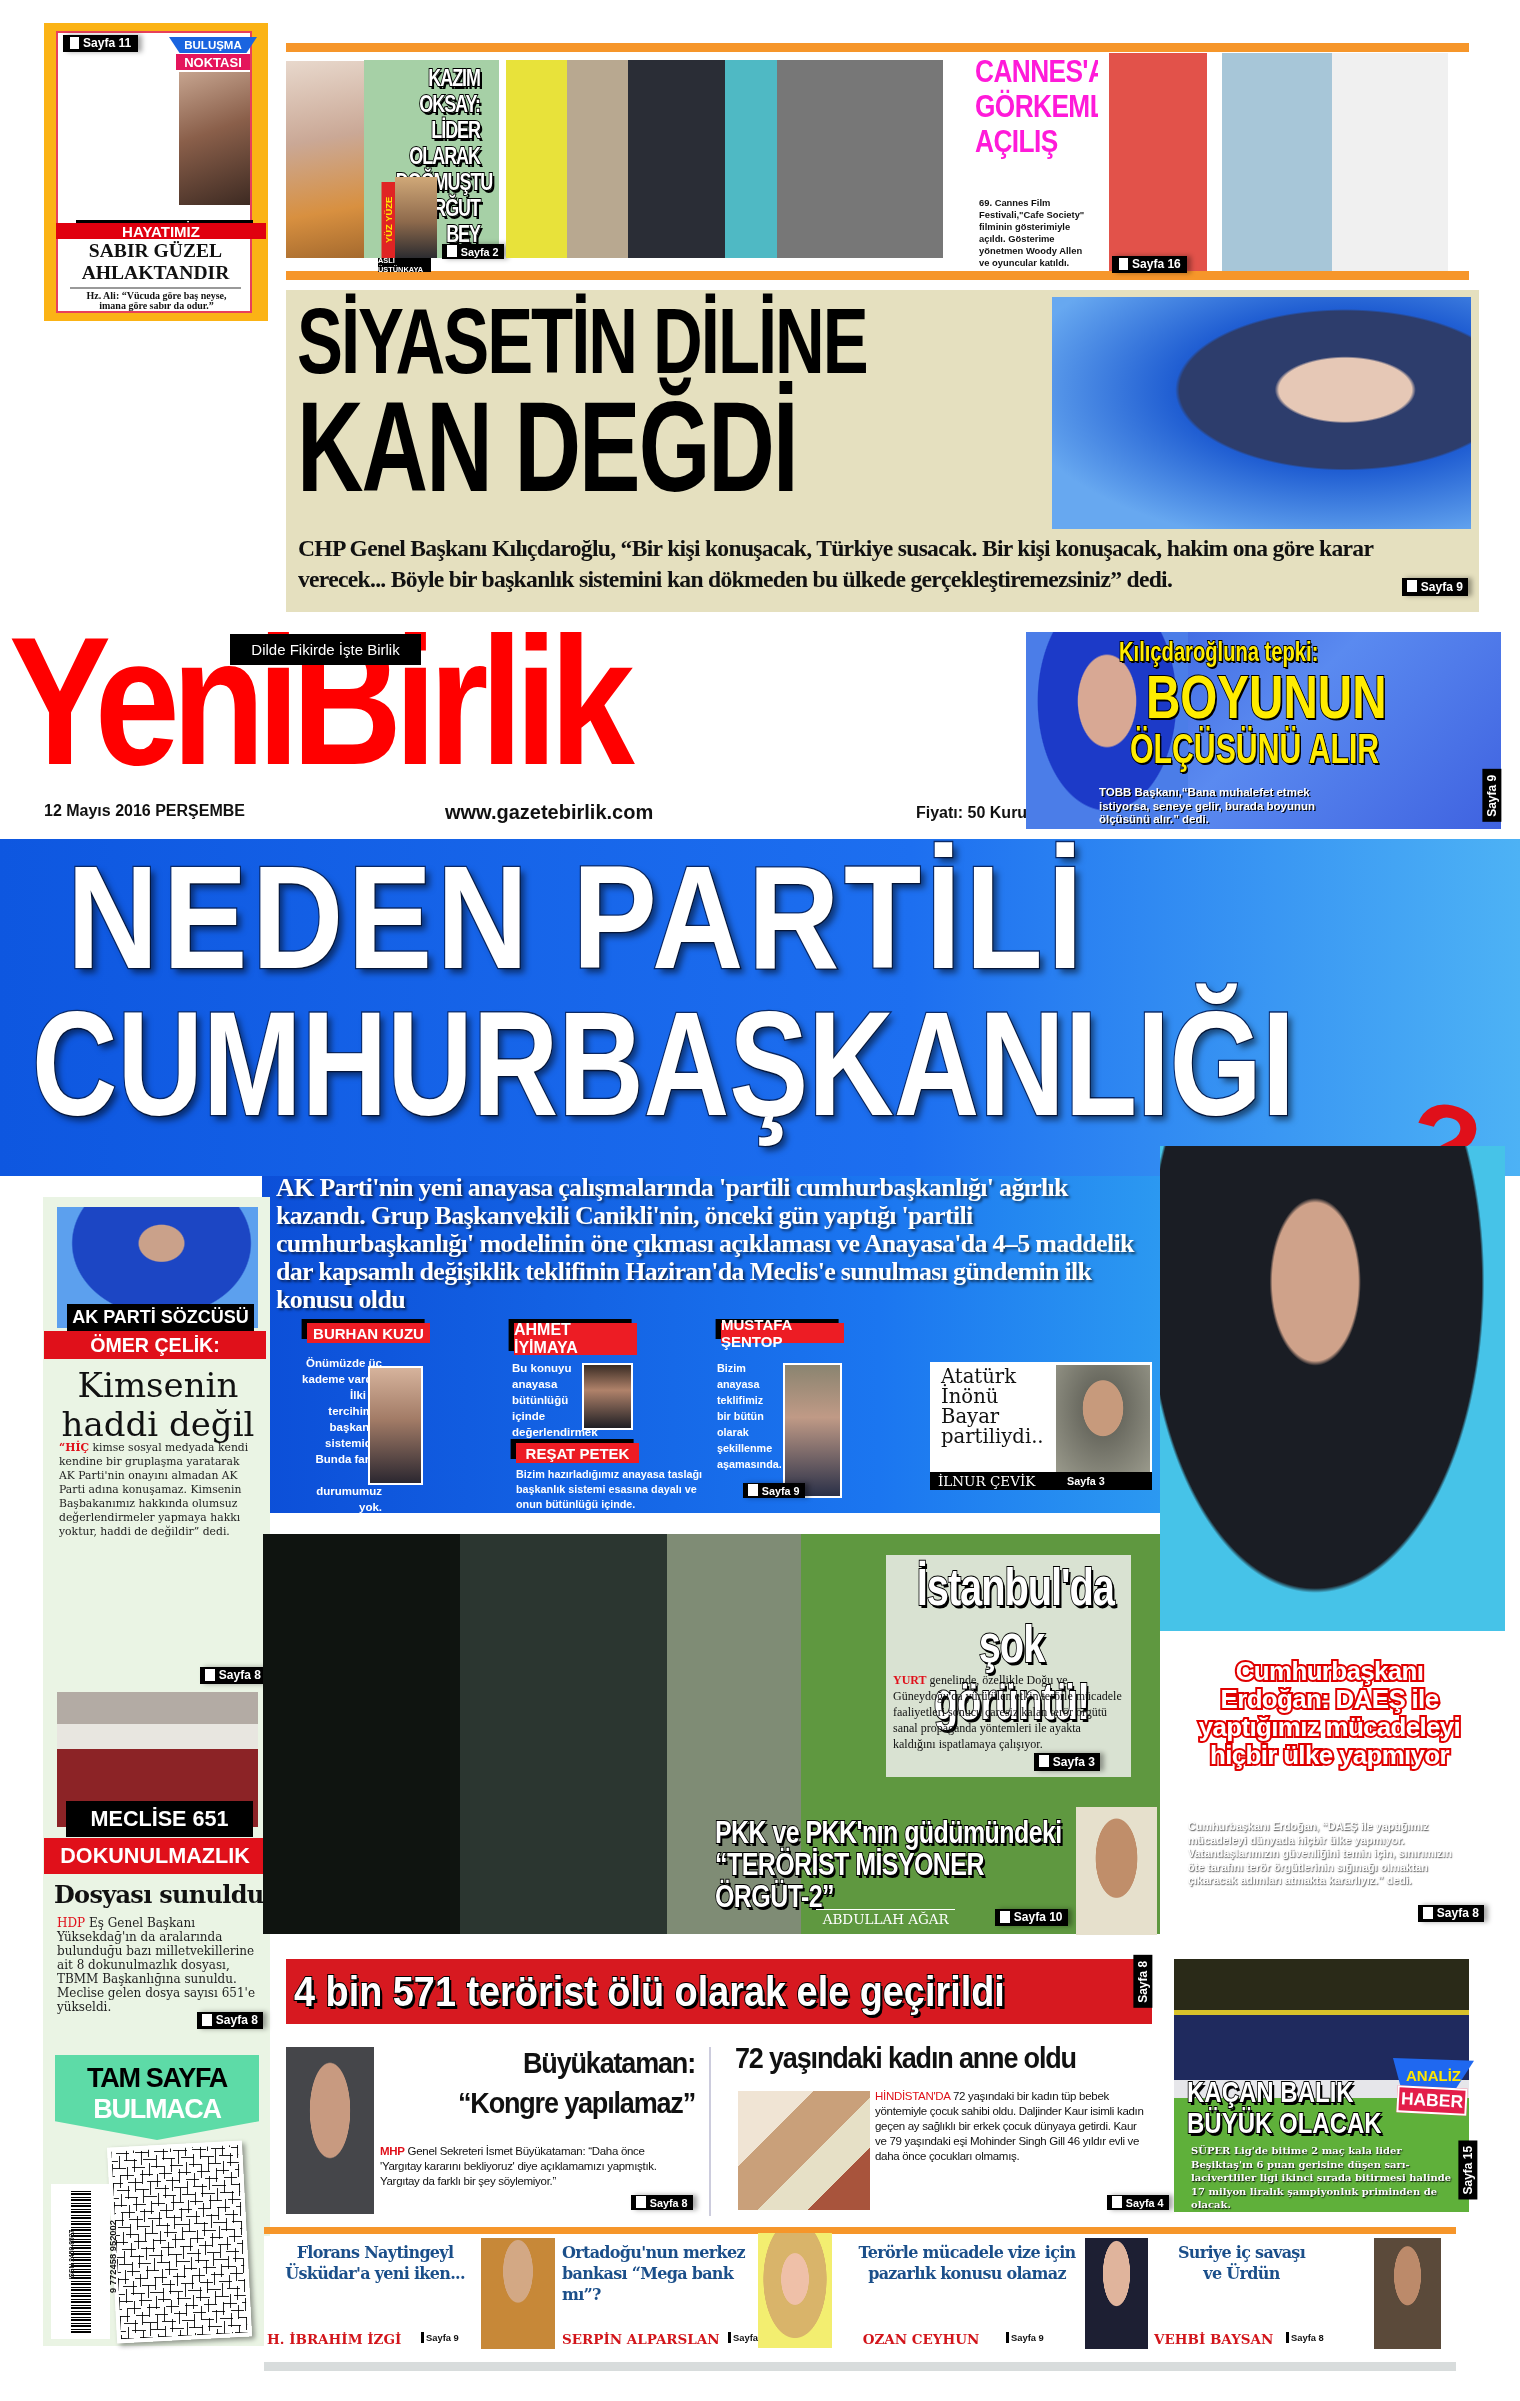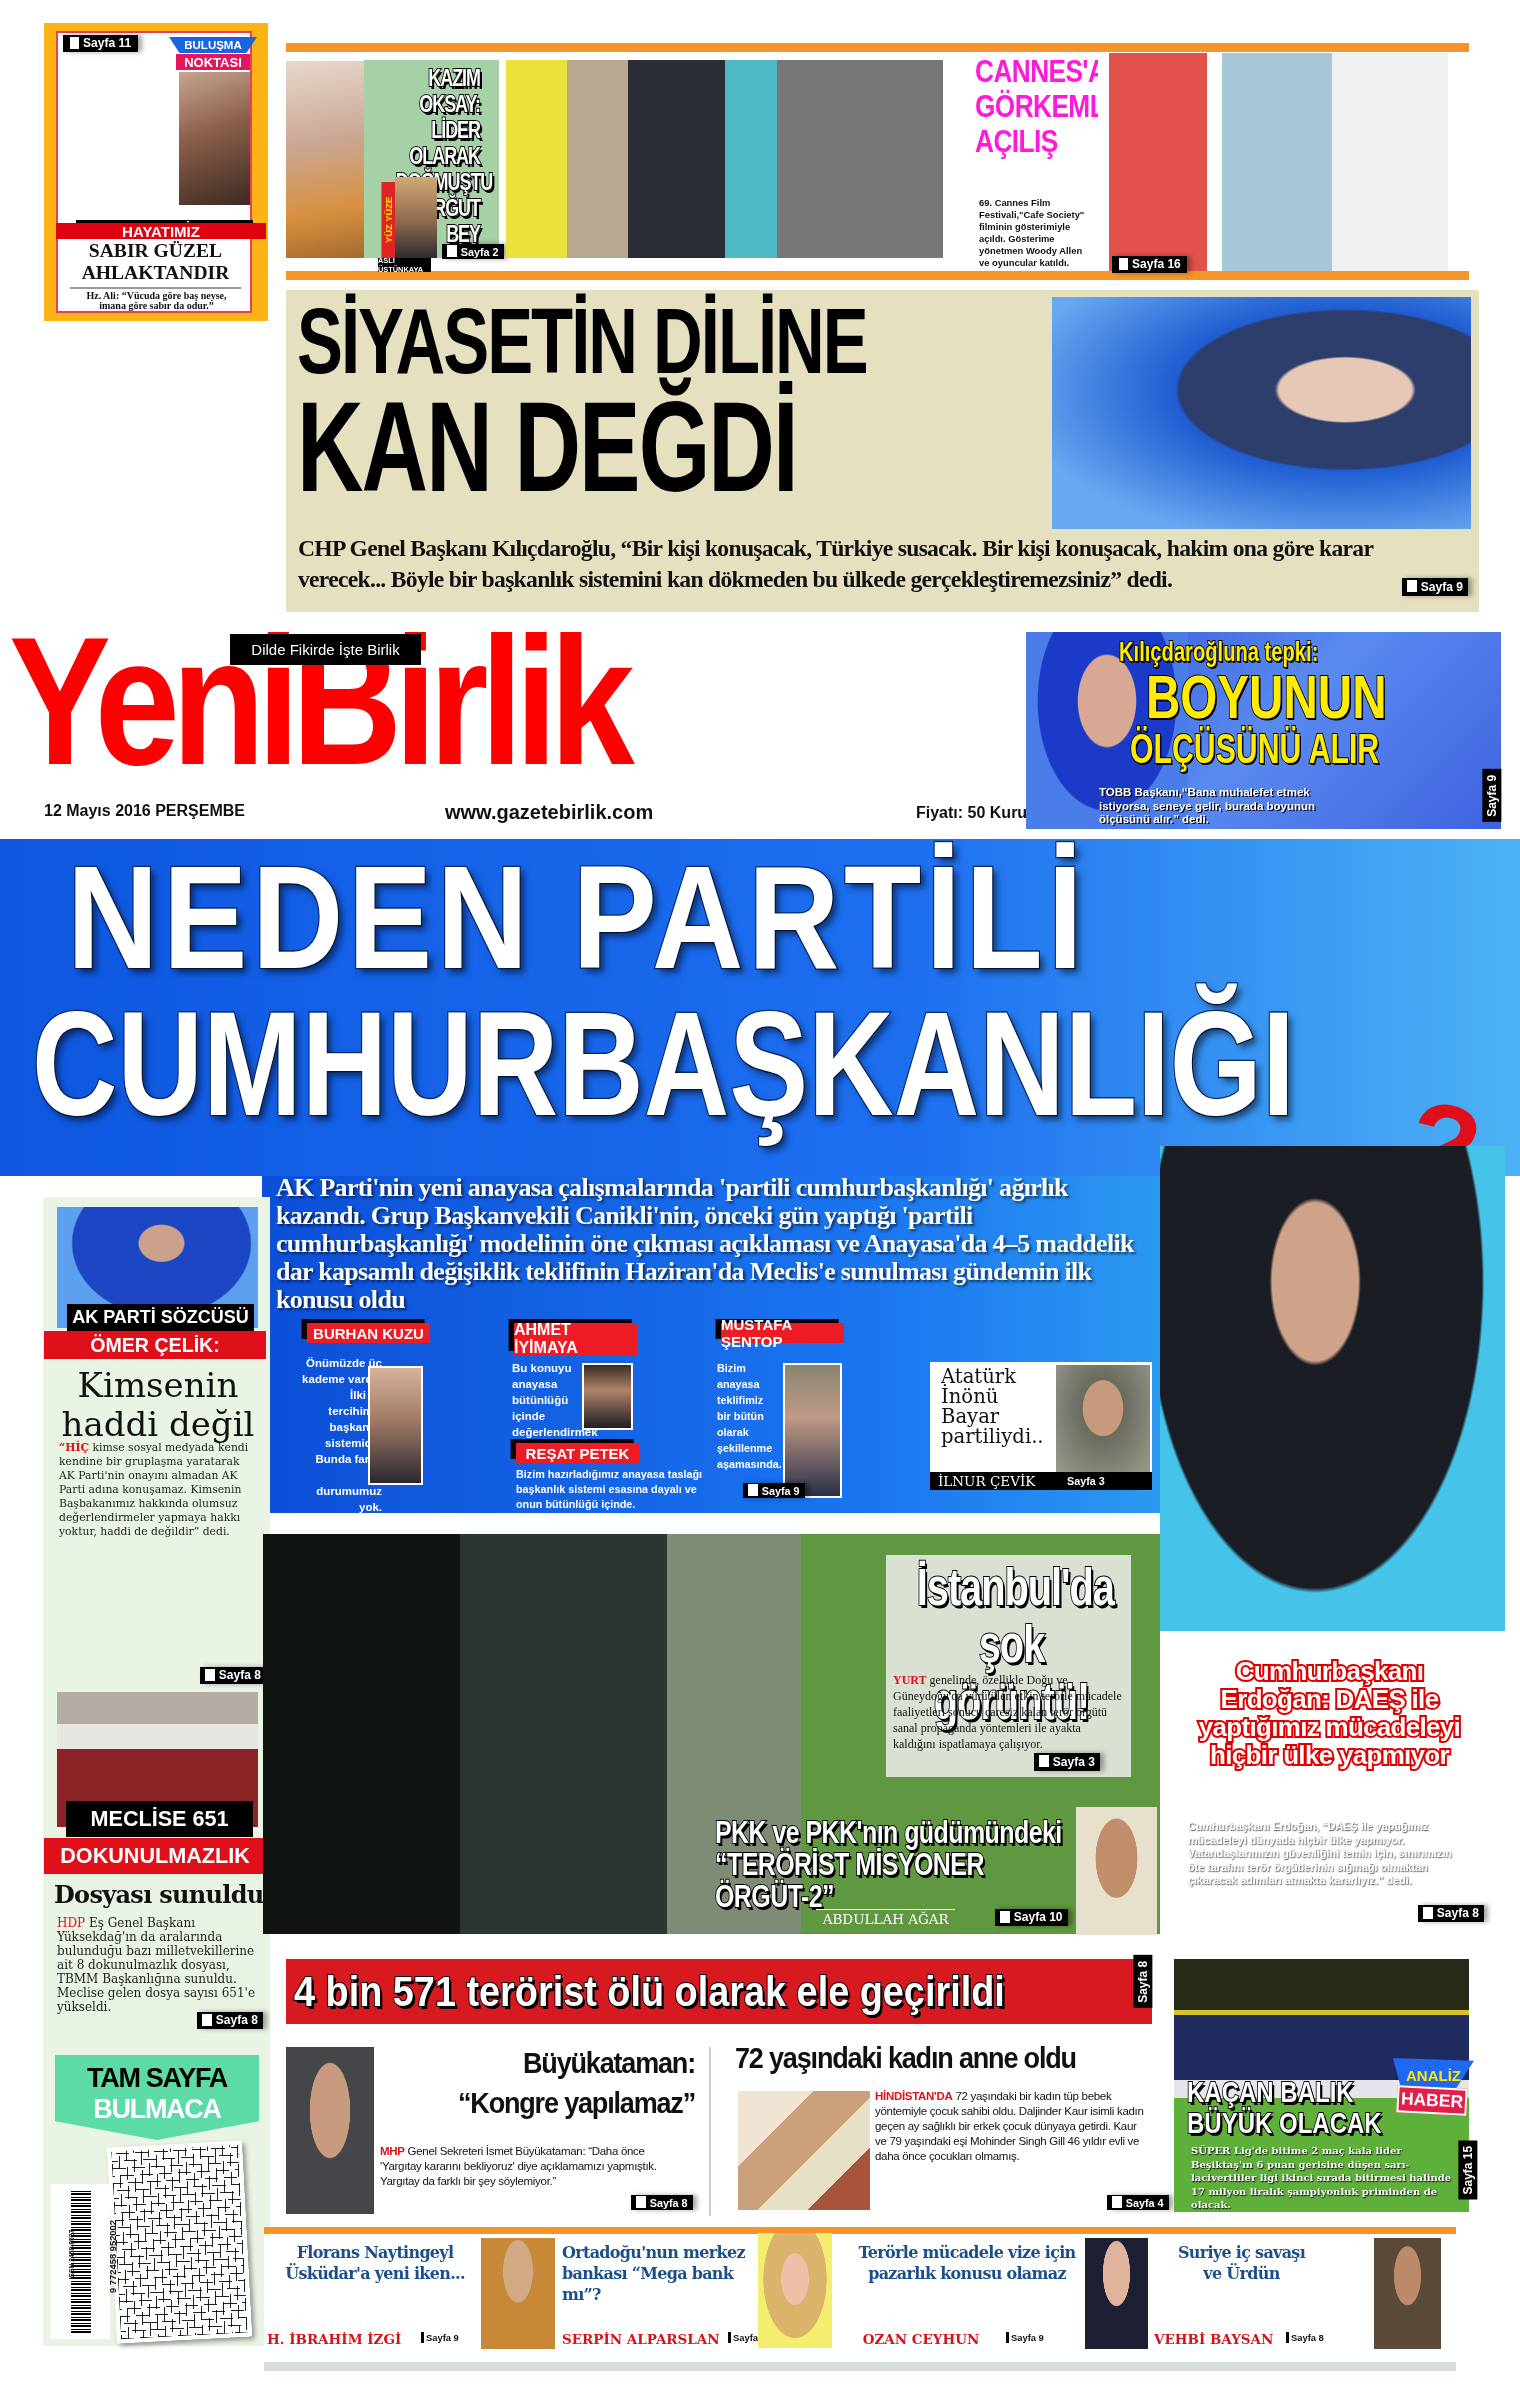--- a/index.html
+++ b/index.html
@@ -185,21 +185,21 @@
 </div>
 <div class="abs" style="left:380px;top:2144px;width:303px;font-size:11.5px;line-height:15px;letter-spacing:-0.3px">
   <span style="color:#e0101a;font-weight:700">MHP</span><span> Genel Sekreteri İsmet Büyükataman: “Daha önce 'Yargıtay kararını bekliyoruz' diye açıklamamızı yapmıştık. Yargıtay da farklı bir şey söylemiyor.”</span>
 </div>
 <div class="sayfa" style="left:631px;top:2195px;font-size:10.8px;padding:1.3px 5.4px">Sayfa 8</div>
 <div class="abs" style="left:709px;top:2047px;width:2px;height:169px;background:#ccd"></div>
 
 <div class="abs" style="left:735px;top:2041px;font-weight:700;font-size:30px;letter-spacing:-1.3px;white-space:nowrap;transform:scaleX(.9);transform-origin:left">72 yaşındaki kadın anne oldu</div>
 <div class="photo" style="left:738px;top:2091px;width:132px;height:119px;background:linear-gradient(135deg,#f0e4d4 0 30%,#c9a07a 30% 55%,#e6e0c6 55% 75%,#a8543c 75%)"></div>
 <div class="abs" style="left:875px;top:2089px;width:272px;font-size:11.5px;line-height:15px;letter-spacing:-0.3px">
-  <span style="color:#e0101a;font-weight:700">HİNDİSTAN'DA</span><span> 72 yaşındaki bir kadın tüp bebek yöntemiyle çocuk sahibi oldu. Daljinder Kaur isimli kadın geçen ay sağlıklı bir erkek çocuk dünyaya getirdi. Kaur ve 79 yaşındaki eşi Mohinder Singh Gill 46 yıldır evli ve daha önce çocukları olmamış.</span>
+  <span style="color:#e0101a;font-weight:400">HİNDİSTAN'DA</span><span> 72 yaşındaki bir kadın tüp bebek yöntemiyle çocuk sahibi oldu. Daljinder Kaur isimli kadın geçen ay sağlıklı bir erkek çocuk dünyaya getirdi. Kaur ve 79 yaşındaki eşi Mohinder Singh Gill 46 yıldır evli ve daha önce çocukları olmamış.</span>
 </div>
 <div class="sayfa" style="left:1107px;top:2195px;font-size:10.8px;padding:1.3px 5.4px">Sayfa 4</div>
 
 <div class="photo" style="left:1174px;top:1959px;width:295px;height:253px;background:linear-gradient(180deg,#2a2a18 0 20%,#d8c22a 20% 22%,#1f2a5e 22% 48%,#e6e6ea 48% 55%,#5fb03a 55%)"></div>
 <div class="abs outline-w" style="left:1187px;top:2076px;font-weight:900;font-size:30px;line-height:31px;white-space:nowrap;transform:scaleX(.8);transform-origin:left">
   <div>KAÇAN BALIK</div>
     <div>BÜYÜK OLACAK</div>
 </div>
 <div class="abs mid" style="left:1393px;top:2058px;width:81px;height:34px;background:#1f68f0;color:#ffe600;font-weight:900;font-size:15px;clip-path:polygon(0 0,100% 8%,75% 100%,10% 90%)">ANALİZ</div>
 <div class="abs mid" style="left:1397px;top:2087px;width:70px;height:27px;background:#e31e4a;color:#fff;font-weight:900;font-size:17.5px;border:2px solid #fff;transform:rotate(3deg)">HABER</div>

